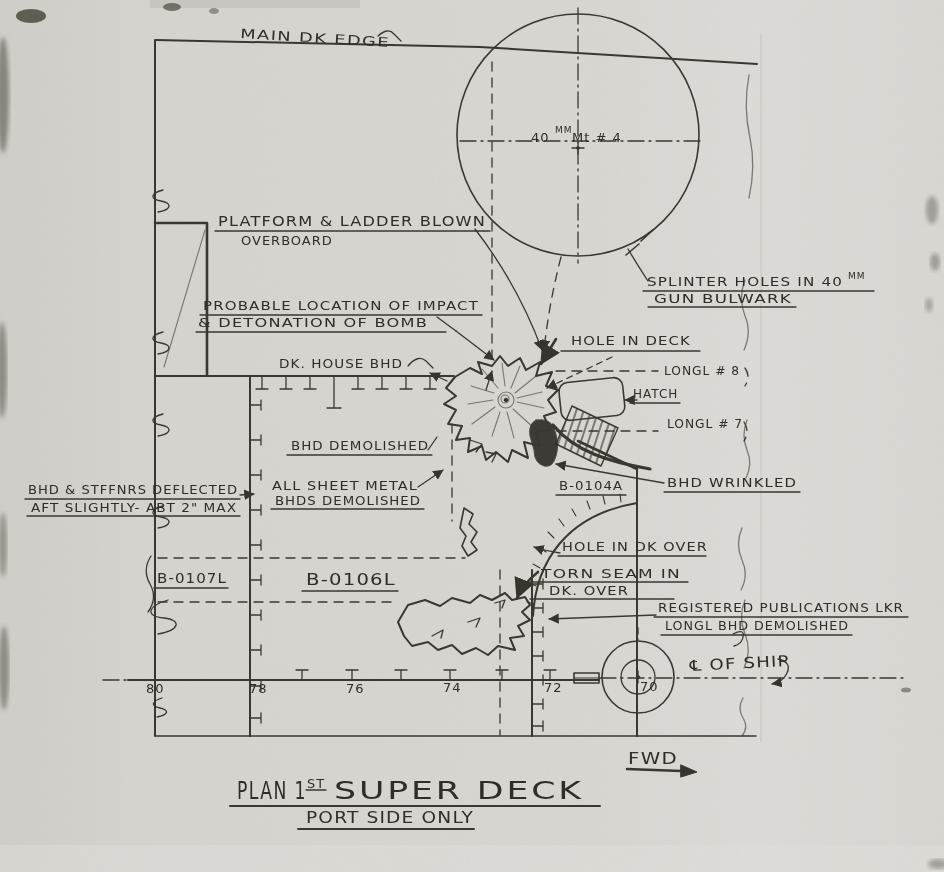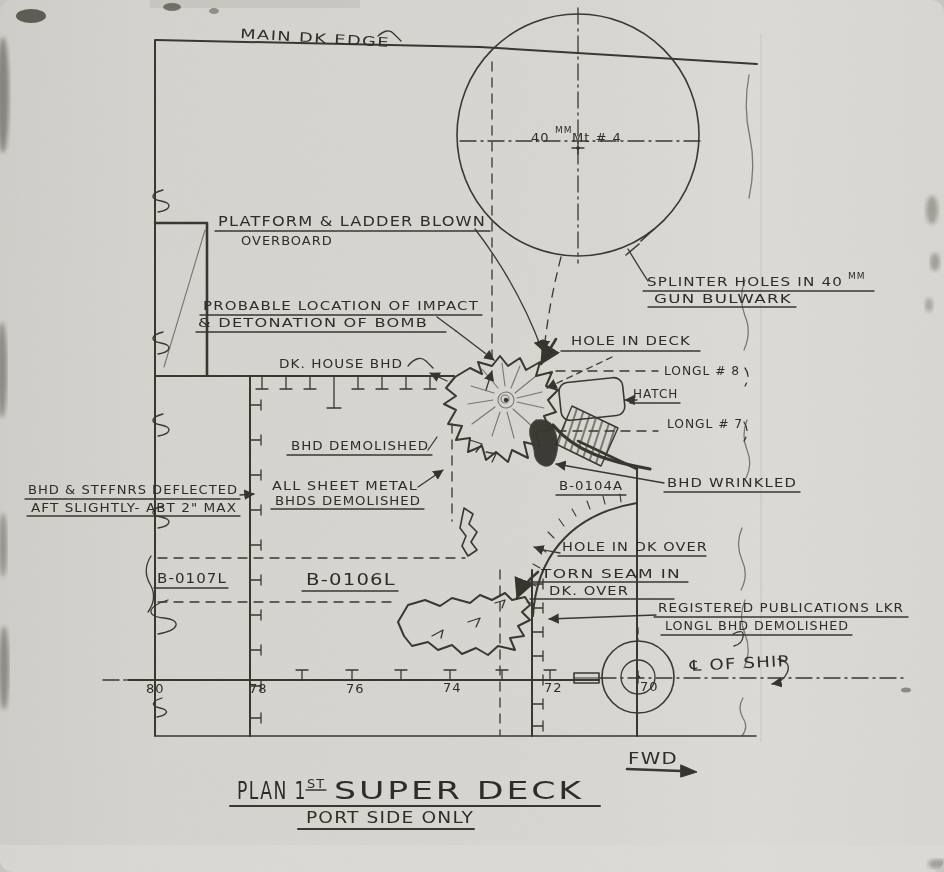--- a/index.html
+++ b/index.html
@@ -1,20 +1,19 @@
 <!DOCTYPE html>
 <html><head>
 <meta charset="utf-8">
 <style>
   html,body{margin:0;padding:0;background:#c8c6c1;}
   .sheet{
     position:relative;width:944px;height:872px;overflow:hidden;
     background:linear-gradient(90deg,#d1cfc9 0%,#d7d5d0 16%,#dad8d3 64%,#dedcd8 80%,#dad8d3 100%);
     font-family:"DejaVu Sans",sans-serif;
-    border-radius:13px;
   }
   svg{position:absolute;left:0;top:0;}
   .ink{stroke:#38362f;fill:none;stroke-linecap:round;stroke-linejoin:round;}
   .s1{stroke-width:1.1}.s12{stroke-width:1.3}.s15{stroke-width:1.6}
   .s2{stroke-width:2}.s25{stroke-width:2.6}.s3{stroke-width:3.2}
   .dash{stroke-dasharray:9 7}.dash2{stroke-dasharray:6 5}
   .dashdot{stroke-dasharray:16 5 2 5}
   .faint{opacity:.6}
   .txt{font-family:"DejaVu Sans",sans-serif;fill:#2d2b25;letter-spacing:1px;}
   .t9{font-size:9px}.t12{font-size:12px}.t13{font-size:13px}.t14{font-size:14px}

